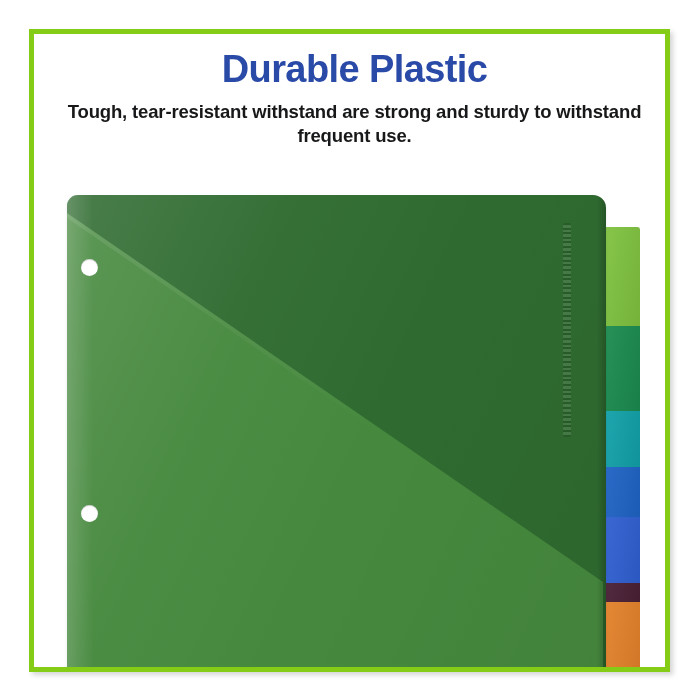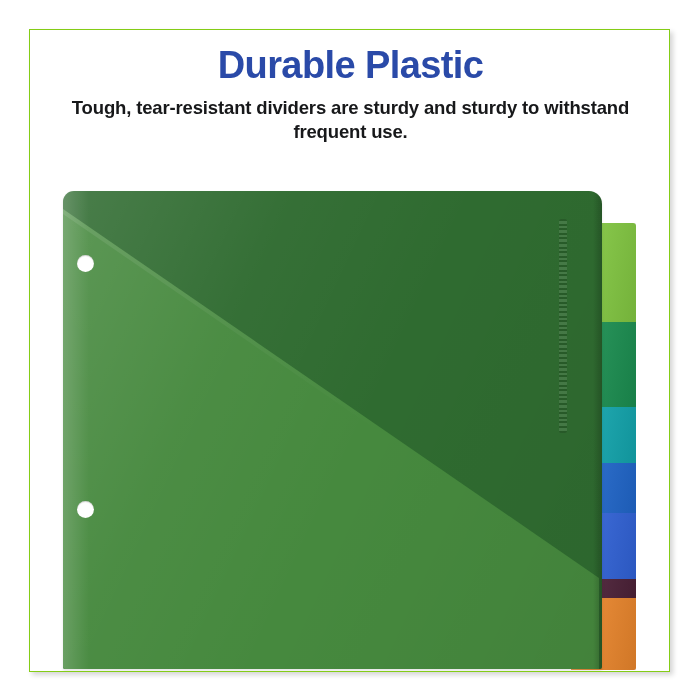--- a/index.html
+++ b/index.html
@@ -16,21 +16,21 @@
   }
 
   
   #product-card {
     position: absolute;
     left: 29px;
     top: 29px;
     width: 641px;
     height: 643px;
     background: #ffffff;
-    border: 1px solid #84cc16;
+    border: 5px solid #84cc16;
     box-sizing: border-box;
     box-shadow: 3px 3px 5px rgba(0,0,0,0.17);
     overflow: hidden;
   }
 
   
   #headline-block {
     position: absolute;
     left: 0;
     top: 16px;
@@ -155,21 +155,21 @@
     box-shadow: inset 0 1px 1px rgba(0,0,0,0.18);
   }
 </style>
 </head>
 <body>
 
 <div id="product-card">
 
   <div id="headline-block">
     <h1 id="product-headline">Durable Plastic</h1>
-    <p id="product-subheadline">Tough, tear-resistant dividers are sturdy and sturdy to withstand frequent use.</p>
+    <p id="product-subheadline">Tough, tear-resistant withstand are strong and sturdy to withstand frequent use.</p>
   </div>
 
   <div id="tab-stack">
       <div class="index-tab" style="top: 0px; height: 99px; background: rgb(126, 193, 63); border-radius: 0px 3px 0px 0px;">
         <div class="tab-sheen"></div>
       </div>
       <div class="index-tab" style="top: 99px; height: 85px; background: rgb(26, 138, 78);">
         <div class="tab-sheen"></div>
       </div>
       <div class="index-tab" style="top: 184px; height: 56px; background: rgb(18, 160, 168);">

